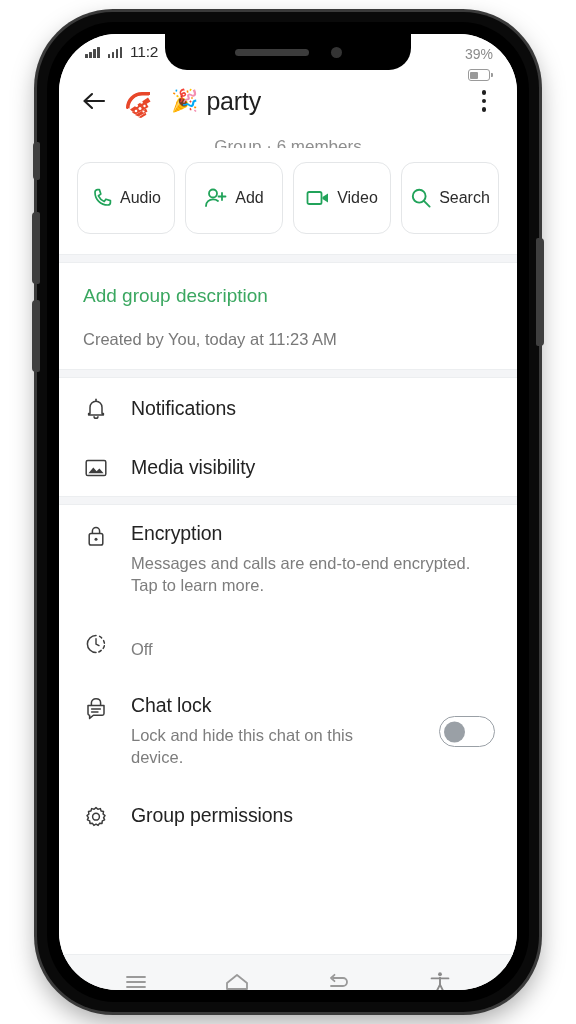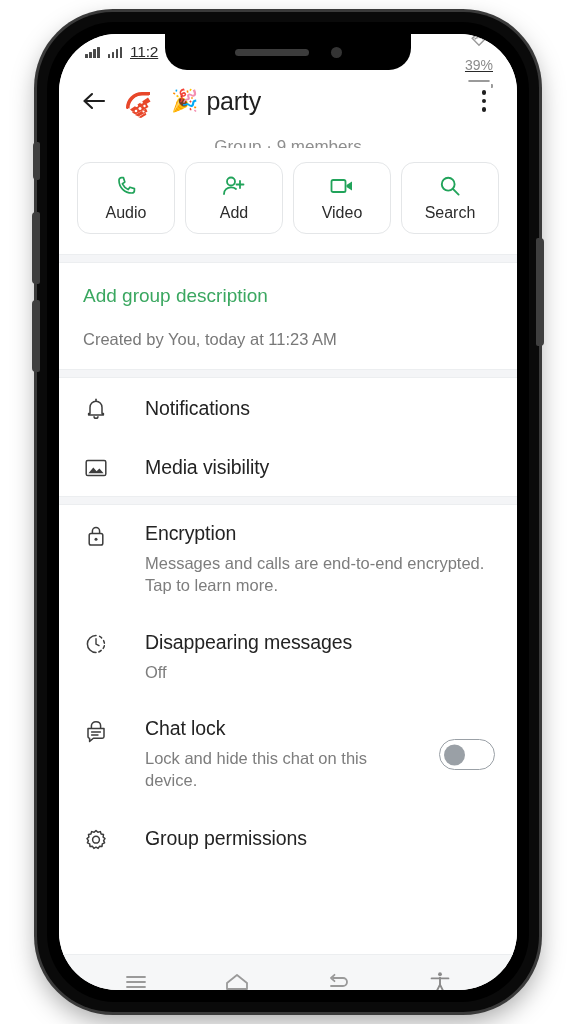--- a/index.html
+++ b/index.html
@@ -62,25 +62,25 @@
     border-radius: 58px;
     overflow: hidden;
   }
 
   
   .statusbar {
     position: relative;
     height: 36px;
     background: #ffffff;
     display: flex;
+    align-items: center;
     padding: 0 24px 0 26px;
     font-size: 15px;
     color: #2a2a2a;
     z-index: 2;
-    text-decoration: underline;
   }
   .sb-left { display: flex; align-items: center; gap: 8px; }
   .sb-right {
     margin-left: auto;
     display: flex;
     align-items: center;
     gap: 7px;
     color: #8b8b8b;
     font-size: 14px;
     flex-direction: column;
@@ -214,21 +214,21 @@
     padding: 14px 18px 20px 18px;
     background: #ffffff;
   }
   .action {
     flex: 1 1 0;
     height: 72px;
     border: 1.3px solid #e4e6e8;
     border-radius: 13px;
     background: #ffffff;
     display: flex;
-    flex-direction: column;
+    flex-direction: row;
     align-items: center;
     justify-content: center;
     gap: 7px;
     cursor: pointer;
   }
   .action .ic { height: 22px; display: flex; align-items: center; justify-content: center; }
   .action .lbl { font-size: 16px; color: #2c2c2c; }
 
   .sep {
     height: 9px;
@@ -246,21 +246,21 @@
     cursor: pointer;
   }
   .desc-sub { font-size: 16.5px; color: #787878; }
 
   
   .list { background: #ffffff; }
   .row {
     display: flex;
     align-items: flex-start;
     padding: 17px 22px 17px 24px;
-    gap: 36px;
+    gap: 22px;
     background: #ffffff;
     cursor: pointer;
     min-height: 58px;
   }
   .row.tall { align-items: center; }
   .row .ricon {
     width: 26px;
     flex: 0 0 26px;
     display: flex;
     align-items: center;
@@ -399,21 +399,21 @@
       <div class="kebab">
         <span></span>
           <span></span>
           <span></span>
       </div>
     </div>
 
     <div class="content">
 
       <div class="subtitle-clip">
-        <span>Group · 9 members</span>
+        <span>Group · 6 members</span>
       </div>
 
       <div class="actions">
 
         <div class="action">
           <span class="ic">
             <svg width="22" height="22" viewBox="0 0 22 22">
               <path d="M6.5 2.6 C5.2 2.6 4 3.8 4 5.2 C4 12.4 9.6 18 16.8 18 C18.2 18 19.4 16.8 19.4 15.5 L19.4 13.6 L14.9 12.2 L13.2 14.6 C10.6 13.3 8.7 11.4 7.4 8.8 L9.8 7.1 L8.4 2.6 Z" fill="none" stroke="#21a35a" stroke-width="1.7" stroke-linejoin="round"></path>
             </svg>
           </span>
@@ -514,21 +514,20 @@
             <svg width="22" height="22" viewBox="0 0 22 22">
               <path d="M11 2.4 A8.6 8.6 0 0 0 2.4 11 A8.6 8.6 0 0 0 11 19.6" fill="none" stroke="#3d3d3d" stroke-width="1.5" stroke-linecap="round"></path>
               <path d="M14.6 3.4 A8.6 8.6 0 0 1 16.6 4.9" fill="none" stroke="#3d3d3d" stroke-width="1.5" stroke-linecap="round"></path>
               <path d="M18.6 7.6 A8.6 8.6 0 0 1 19.4 10.2" fill="none" stroke="#3d3d3d" stroke-width="1.5" stroke-linecap="round"></path>
               <path d="M19.3 12.8 A8.6 8.6 0 0 1 18.2 15.4" fill="none" stroke="#3d3d3d" stroke-width="1.5" stroke-linecap="round"></path>
               <path d="M16.2 17.4 A8.6 8.6 0 0 1 13.8 19" fill="none" stroke="#3d3d3d" stroke-width="1.5" stroke-linecap="round"></path>
               <path d="M11 5.8 V11 L14 12.6" fill="none" stroke="#3d3d3d" stroke-width="1.4" stroke-linecap="round"></path>
             </svg>
           </span>
           <div class="rtext">
-            <div class="rtitle">Disappearing messages</div>
             <div class="rsub">Off</div>
           </div>
         </div>
 
         <div class="row">
           <span class="ricon">
             <svg width="22" height="24" viewBox="0 0 22 24">
               <path d="M3 9.6 H19 V17.6 C19 18.5 18.3 19.2 17.4 19.2 H8.4 L4.6 22.4 V19.2 H4.6 C3.7 19.2 3 18.5 3 17.6 Z" fill="none" stroke="#3d3d3d" stroke-width="1.5" stroke-linejoin="round"></path>
               <path d="M6.4 9.6 V6.8 C6.4 4.6 8.2 2.8 11 2.8 C13.8 2.8 15.6 4.6 15.6 6.8 V9.6" fill="none" stroke="#3d3d3d" stroke-width="1.5"></path>
               <path d="M6.6 13 H15.4 M6.6 16 H13" stroke="#3d3d3d" stroke-width="1.4" stroke-linecap="round"></path>

